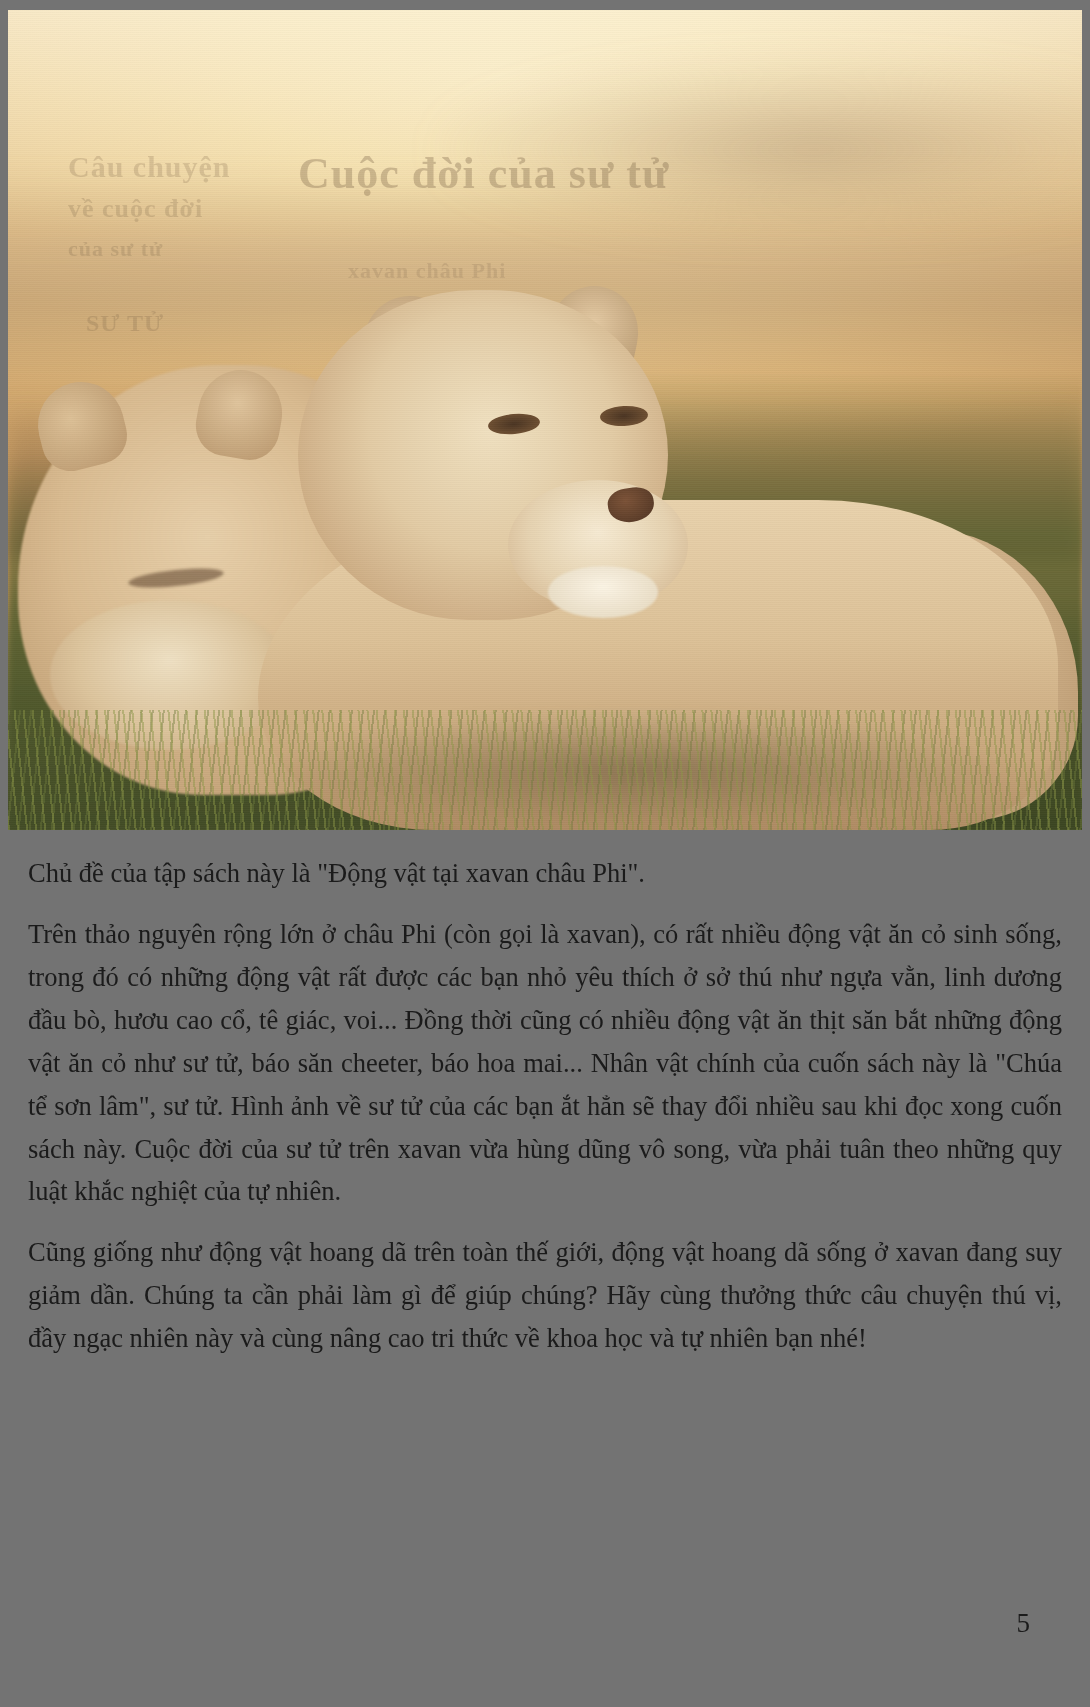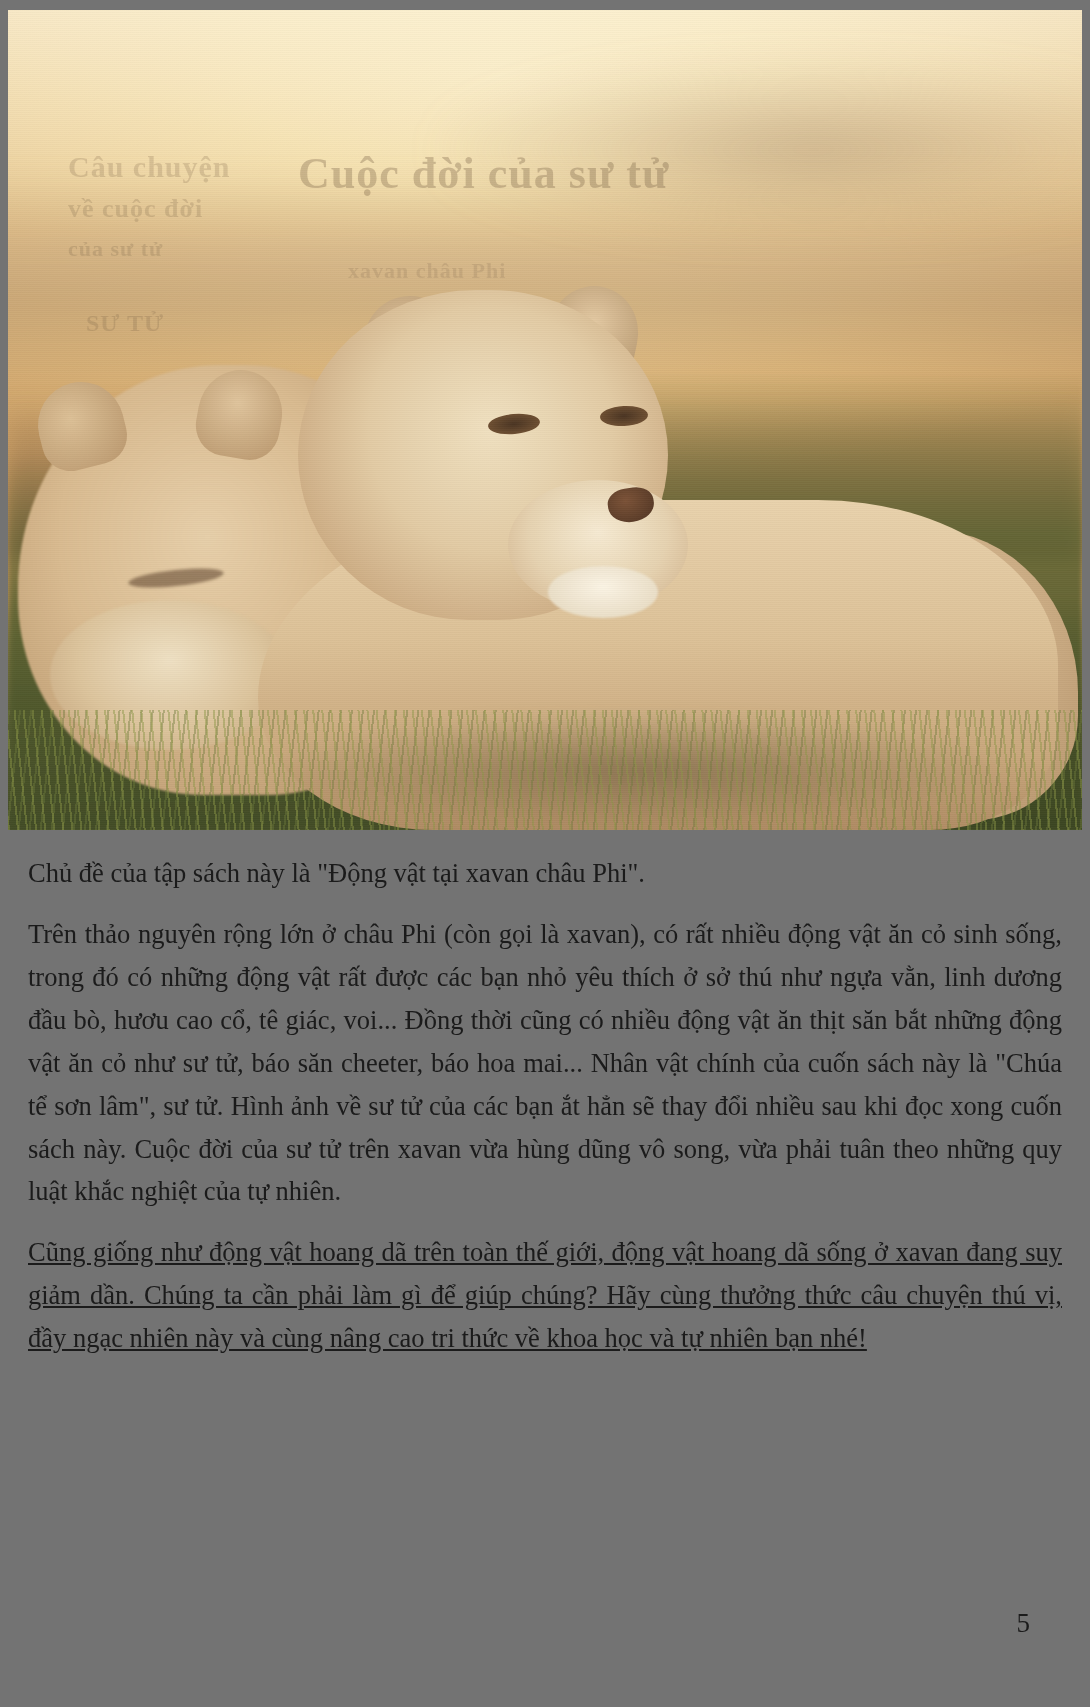--- a/index.html
+++ b/index.html
@@ -262,21 +262,21 @@
   }
   .para {
     font-family: "Liberation Serif", serif;
     font-size: 26.5px;
     line-height: 1.62;
     color: #1b1b1b;
     margin: 0 0 18px 0;
     text-align: justify;
     text-justify: inter-word;
   }
-  .para:last-child { margin-bottom: 0; text-decoration: underline; }
+  .para:last-child { margin-bottom: 0; }
 
   .page-number {
     position: absolute;
     right: 60px;
     bottom: 68px;
     font-family: "Liberation Serif", serif;
     font-size: 27px;
     color: #1b1b1b;
   }
 </style>

